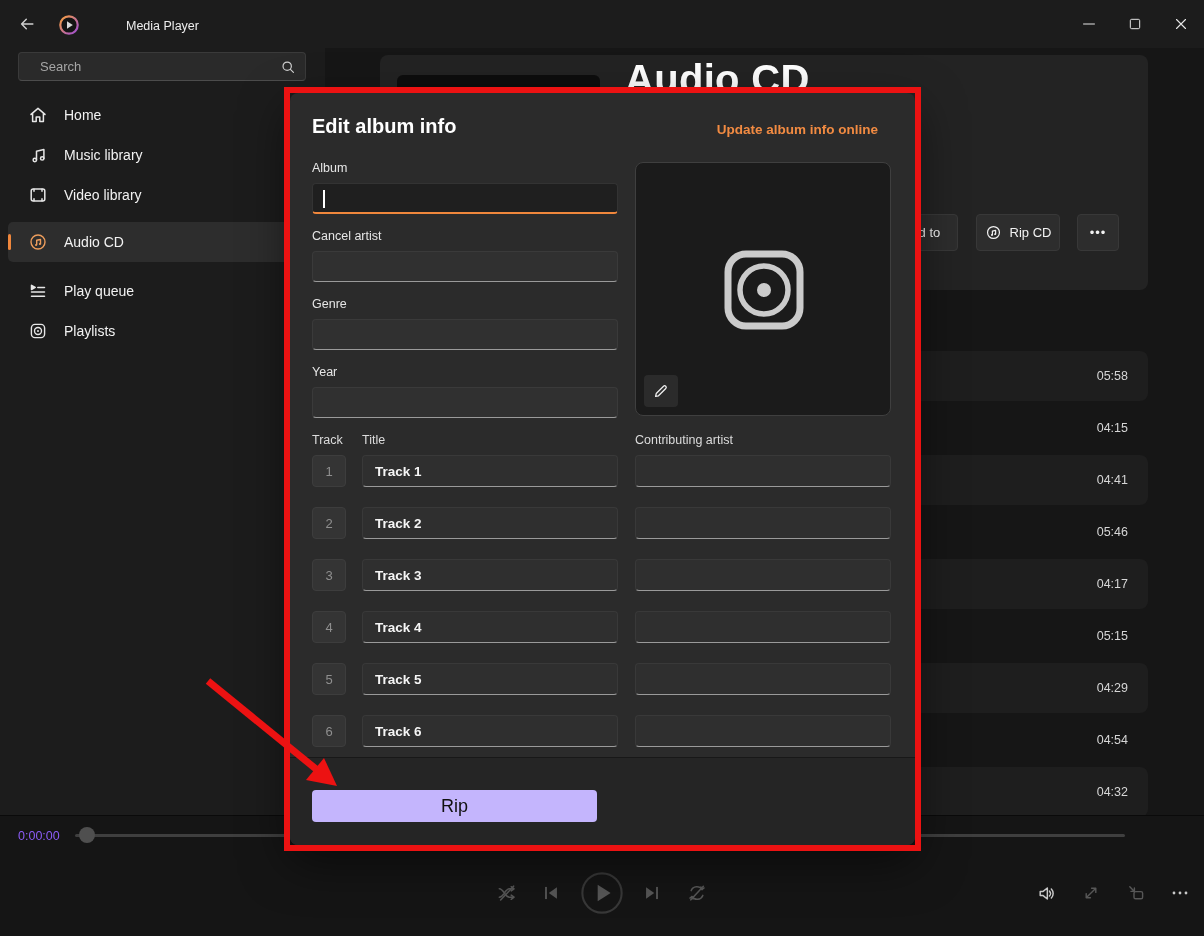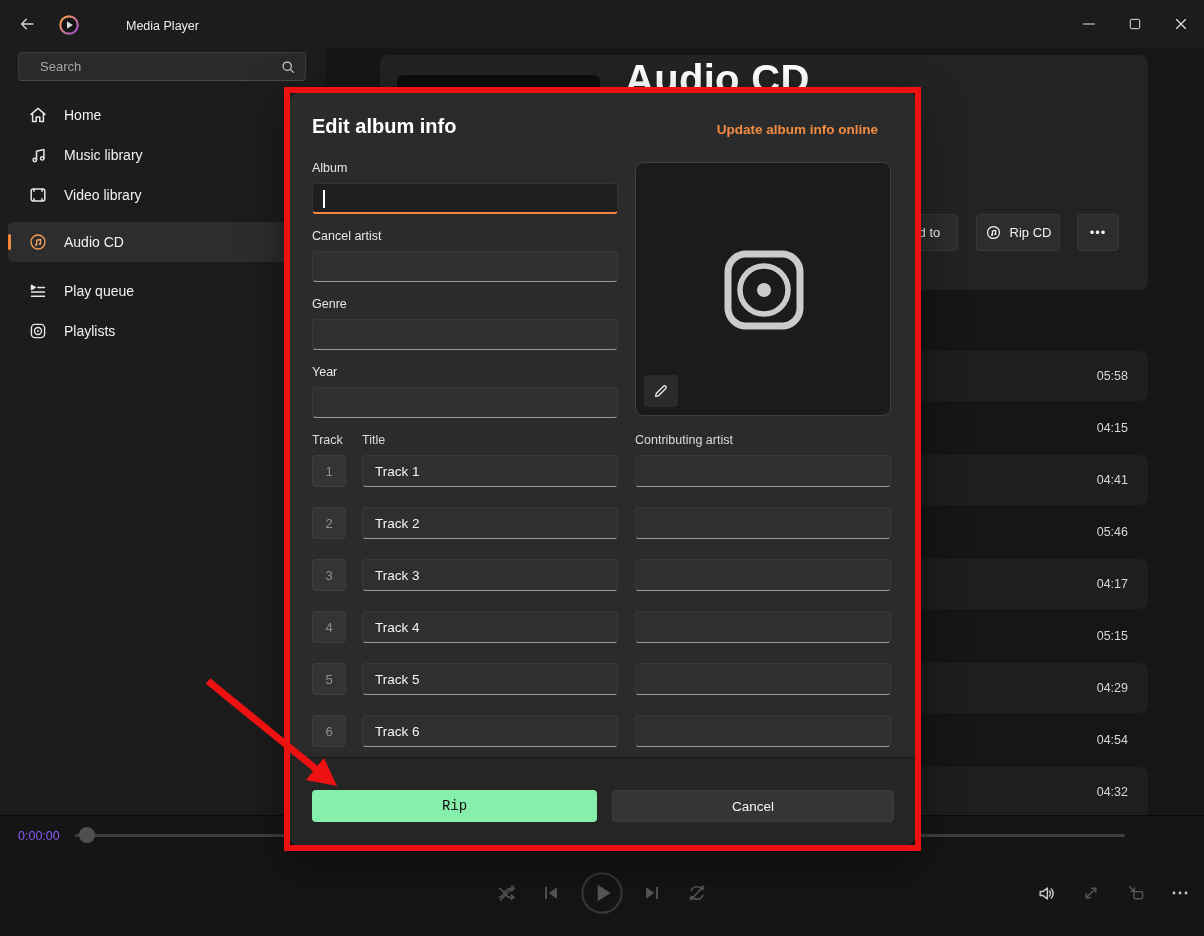--- a/index.html
+++ b/index.html
@@ -48,26 +48,26 @@
   
   .dialog { position:absolute; left:290px; top:93px; width:625px; height:752px; background:#2b2b2b; border-radius:8px; box-shadow:0 16px 48px rgba(0,0,0,.55); z-index:10; }
   .dlg-title { position:absolute; left:22px; top:22px; font-size:20px; font-weight:600; color:#ffffff; }
   .dlg-link { position:absolute; right:37px; top:29px; font-size:13.5px; font-weight:700; color:#F28B42; cursor:pointer; }
   .f-label { position:absolute; left:22px; font-size:12.5px; color:#e6e6e6; }
   .f-input { position:absolute; left:22px; width:306px; height:31px; background:#303030; border:1px solid #3a3a3a; border-bottom:1px solid #9a9a9a; border-radius:4px; color:#f5f5f5; font-size:13.5px; padding:0 11px; font-family:inherit; outline:none; }
   .f-input.focused { background:#1f1f1f; border:1px solid #333; border-bottom:2px solid #F0873C; }
   .caret { position:absolute; left:33px; width:1.5px; height:18px; background:#ffffff; }
   .th { position:absolute; top:340px; font-size:12.5px; color:#dcdcdc; }
   .num-box { position:absolute; left:22px; width:34px; height:32px; background:#343434; border:1px solid #3d3d3d; border-radius:4px; color:#8f8f8f; font-size:13px; display:flex; align-items:center; justify-content:center; }
-  .row-input { position:absolute; width:256px; height:32px; background:#2f2f2f; border:1px solid #393939; border-bottom:1px solid #9a9a9a; border-radius:4px; color:#f5f5f5; font-size:13.5px; padding:0 12px; font-family:inherit; outline:none; }
+  .row-input { position:absolute; width:256px; height:32px; background:#2f2f2f; border:1px solid #393939; border-bottom:1px solid #9a9a9a; border-radius:4px; color:#f5f5f5; font-size:13.5px; padding:0 12px; font-family:inherit; outline:none;font-weight:bold; }
   .art-box { position:absolute; left:345px; top:69px; width:256px; height:254px; background:#1b1b1b; border:1px solid #3f3f3f; border-radius:8px; }
   .cd-ph { position:absolute; left:83px; top:82px; color:#cbcbcb; }
   .edit-art-btn { position:absolute; left:8px; bottom:8px; width:34px; height:32px; background:#2b2b2b; border:none; border-radius:4px; color:#f0f0f0; display:flex; align-items:center; justify-content:center; cursor:pointer; }
   .dlg-footer { position:absolute; left:0; top:664px; width:625px; height:88px; background:#252525; border-top:1px solid rgba(0,0,0,.35); border-radius:0 0 8px 8px; }
-  .btn-rip { position:absolute; left:22px; top:32px; width:285px; height:32px; background:#86efac; border:none; border-radius:4px; color:#111; font-size:14px; font-family:Liberation Mono, monospace; cursor:pointer; }
+  .btn-rip { position:absolute; left:22px; top:32px; width:285px; height:32px; background:#c4b5fd; border:none; border-radius:4px; color:#111; font-size:18px; font-family:Liberation Sans, sans-serif; cursor:pointer; }
   .btn-cancel { position:absolute; left:322px; top:32px; width:282px; height:32px; background:#353535; border:1px solid #3e3e3e; border-radius:4px; color:#f5f5f5; font-size:13.5px; font-family:inherit; cursor:pointer; }
   
   .anno-rect { position:absolute; left:284px; top:87px; width:637px; height:764px; border:6px solid #EC1212; z-index:30; pointer-events:none; }
   .anno-arrow { position:absolute; left:0; top:0; width:1204px; height:936px; z-index:31; pointer-events:none; }
   svg { display:block; }
 </style>
 </head>
 <body>
 
 <div class="window">
@@ -387,21 +387,20 @@
     <div class="num-box" style="top:570px">5</div>
     <input class="row-input" style="left: 72px; top: 570px;" value="Track 5">
     <input class="row-input" style="left: 345px; top: 570px;" value="">
 
     <div class="num-box" style="top:622px">6</div>
     <input class="row-input" style="left: 72px; top: 622px;" value="Track 6">
     <input class="row-input" style="left: 345px; top: 622px;" value="">
 
     <div class="dlg-footer">
       <button class="btn-rip">Rip</button>
-      <button class="btn-cancel">Cancel</button>
     </div>
   </div>
 
   <div class="anno-rect"></div>
   <svg class="anno-arrow" viewBox="0 0 1204 936">
     <line x1="208" y1="681" x2="316" y2="769" stroke="#EC1212" stroke-width="7"></line>
     <polygon points="337,786 306,780 324,758" fill="#EC1212"></polygon>
   </svg>
 
 </div>

